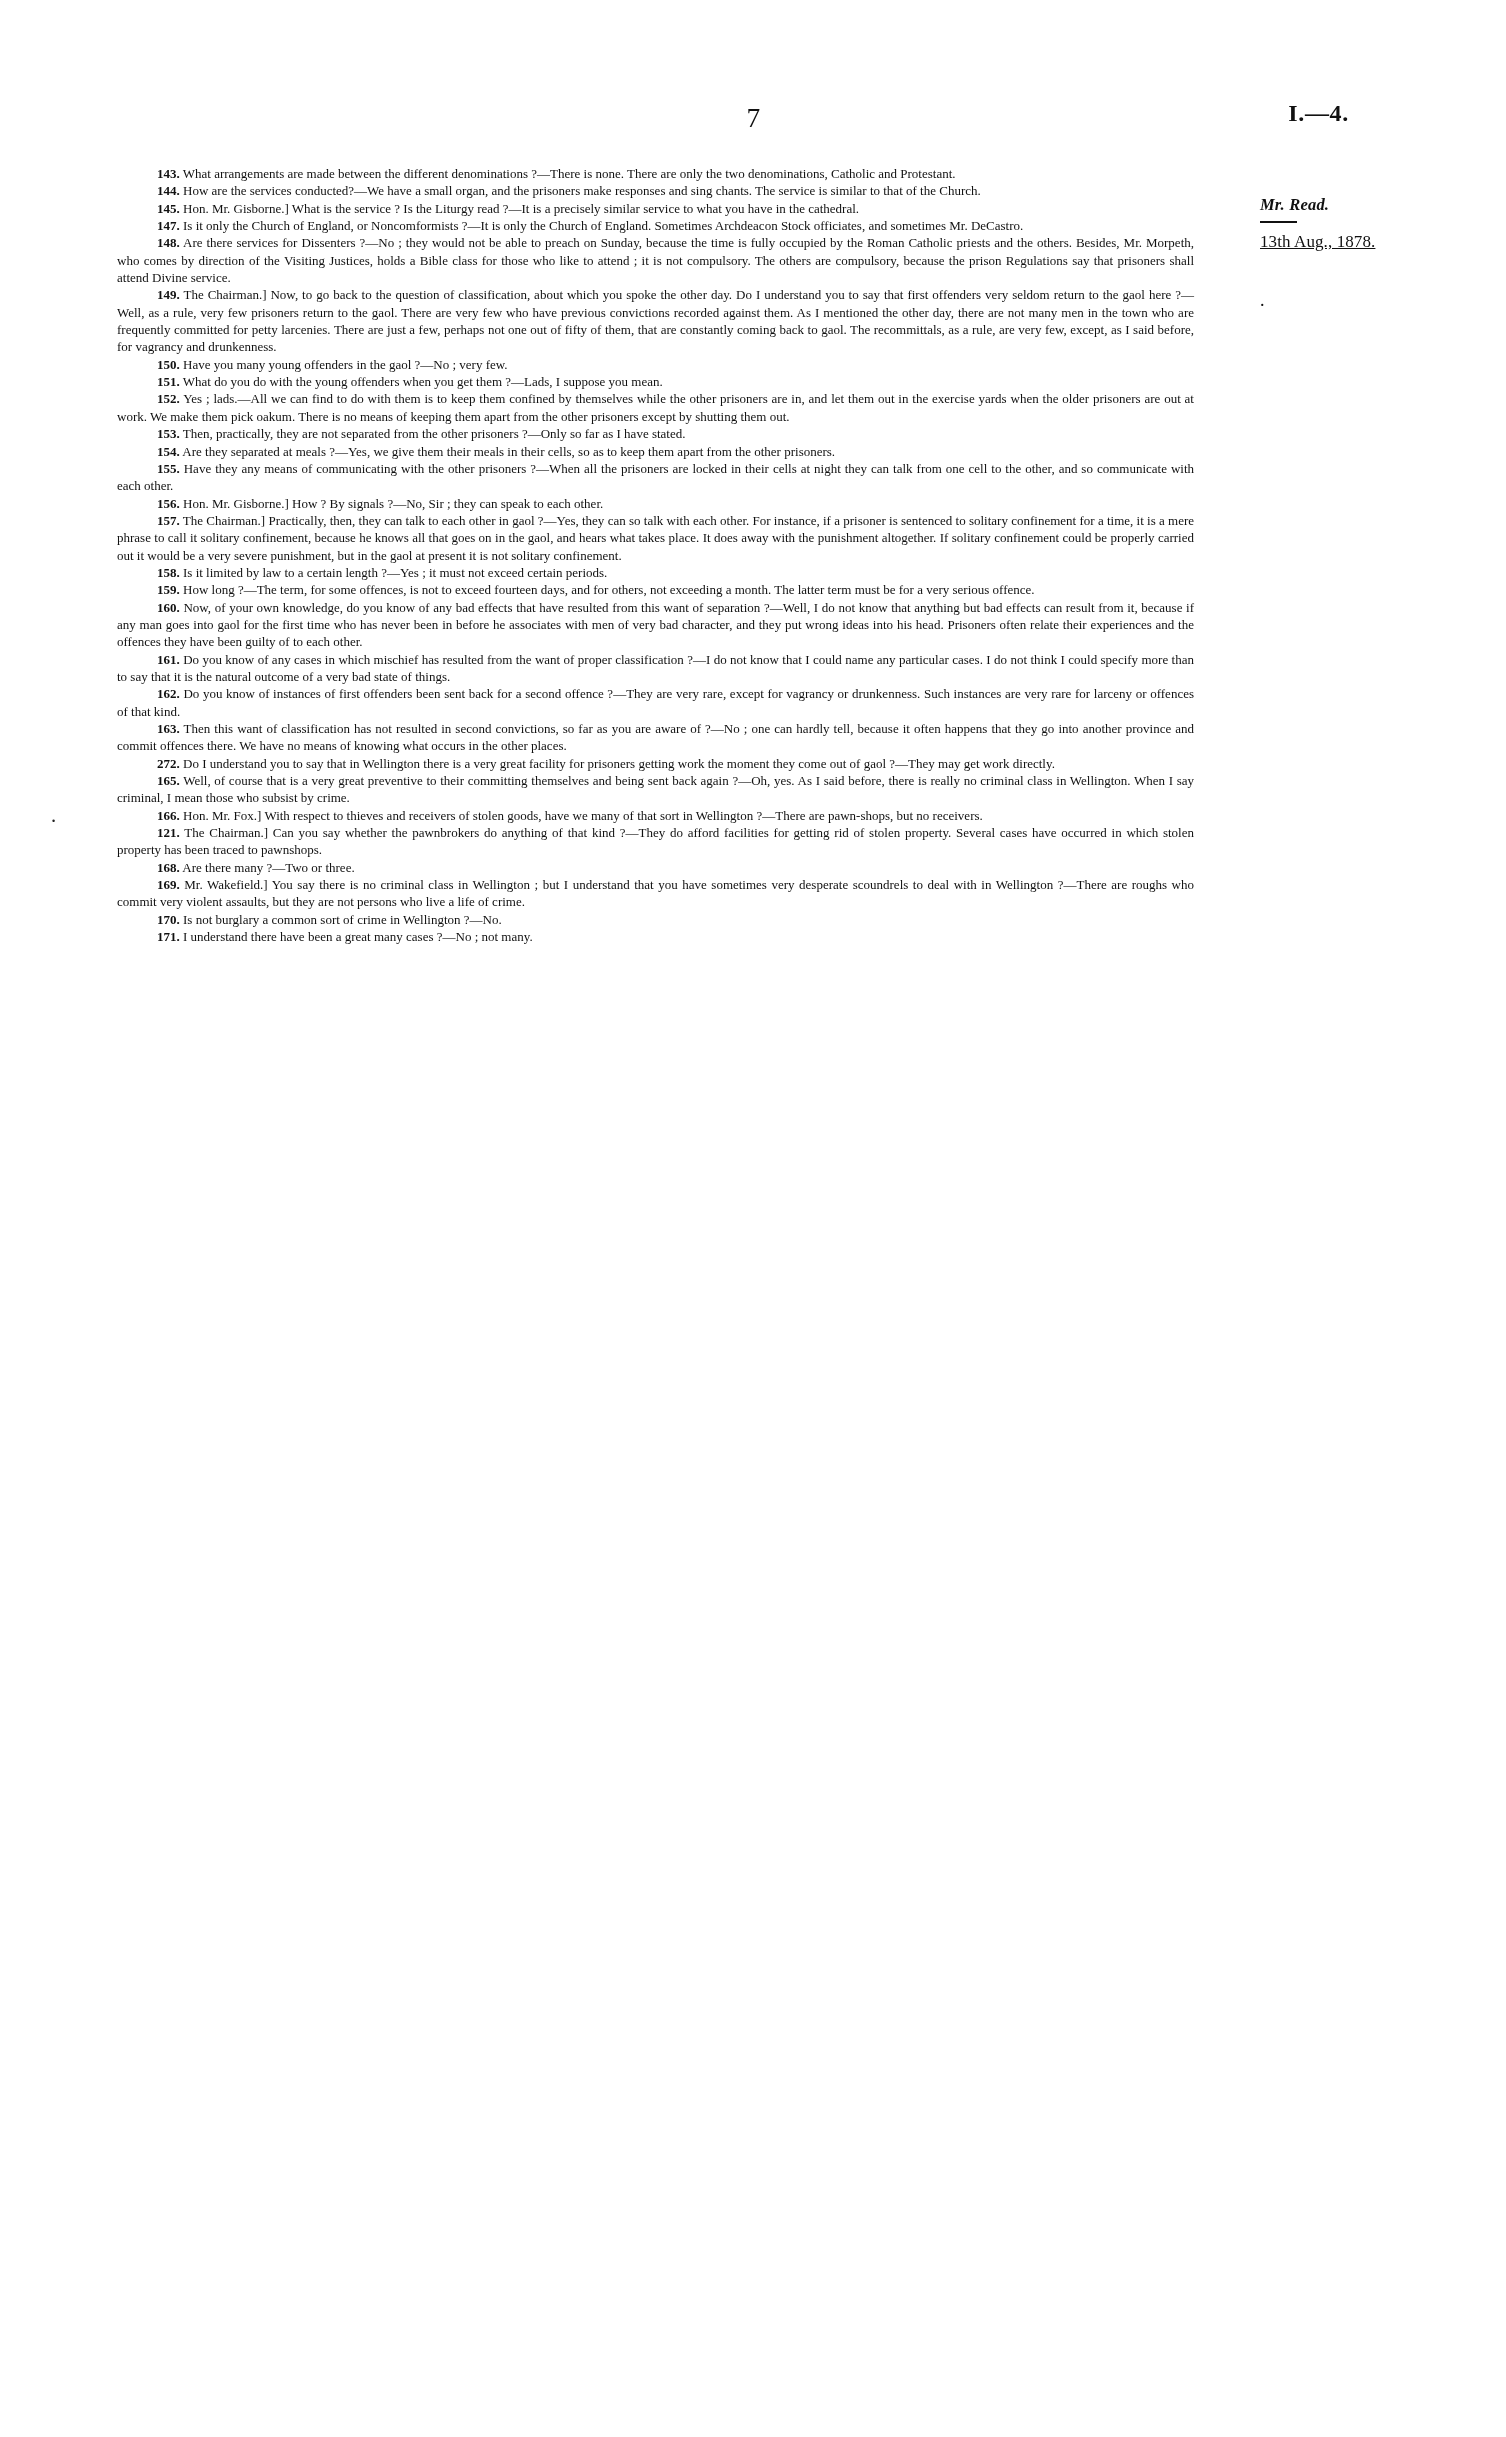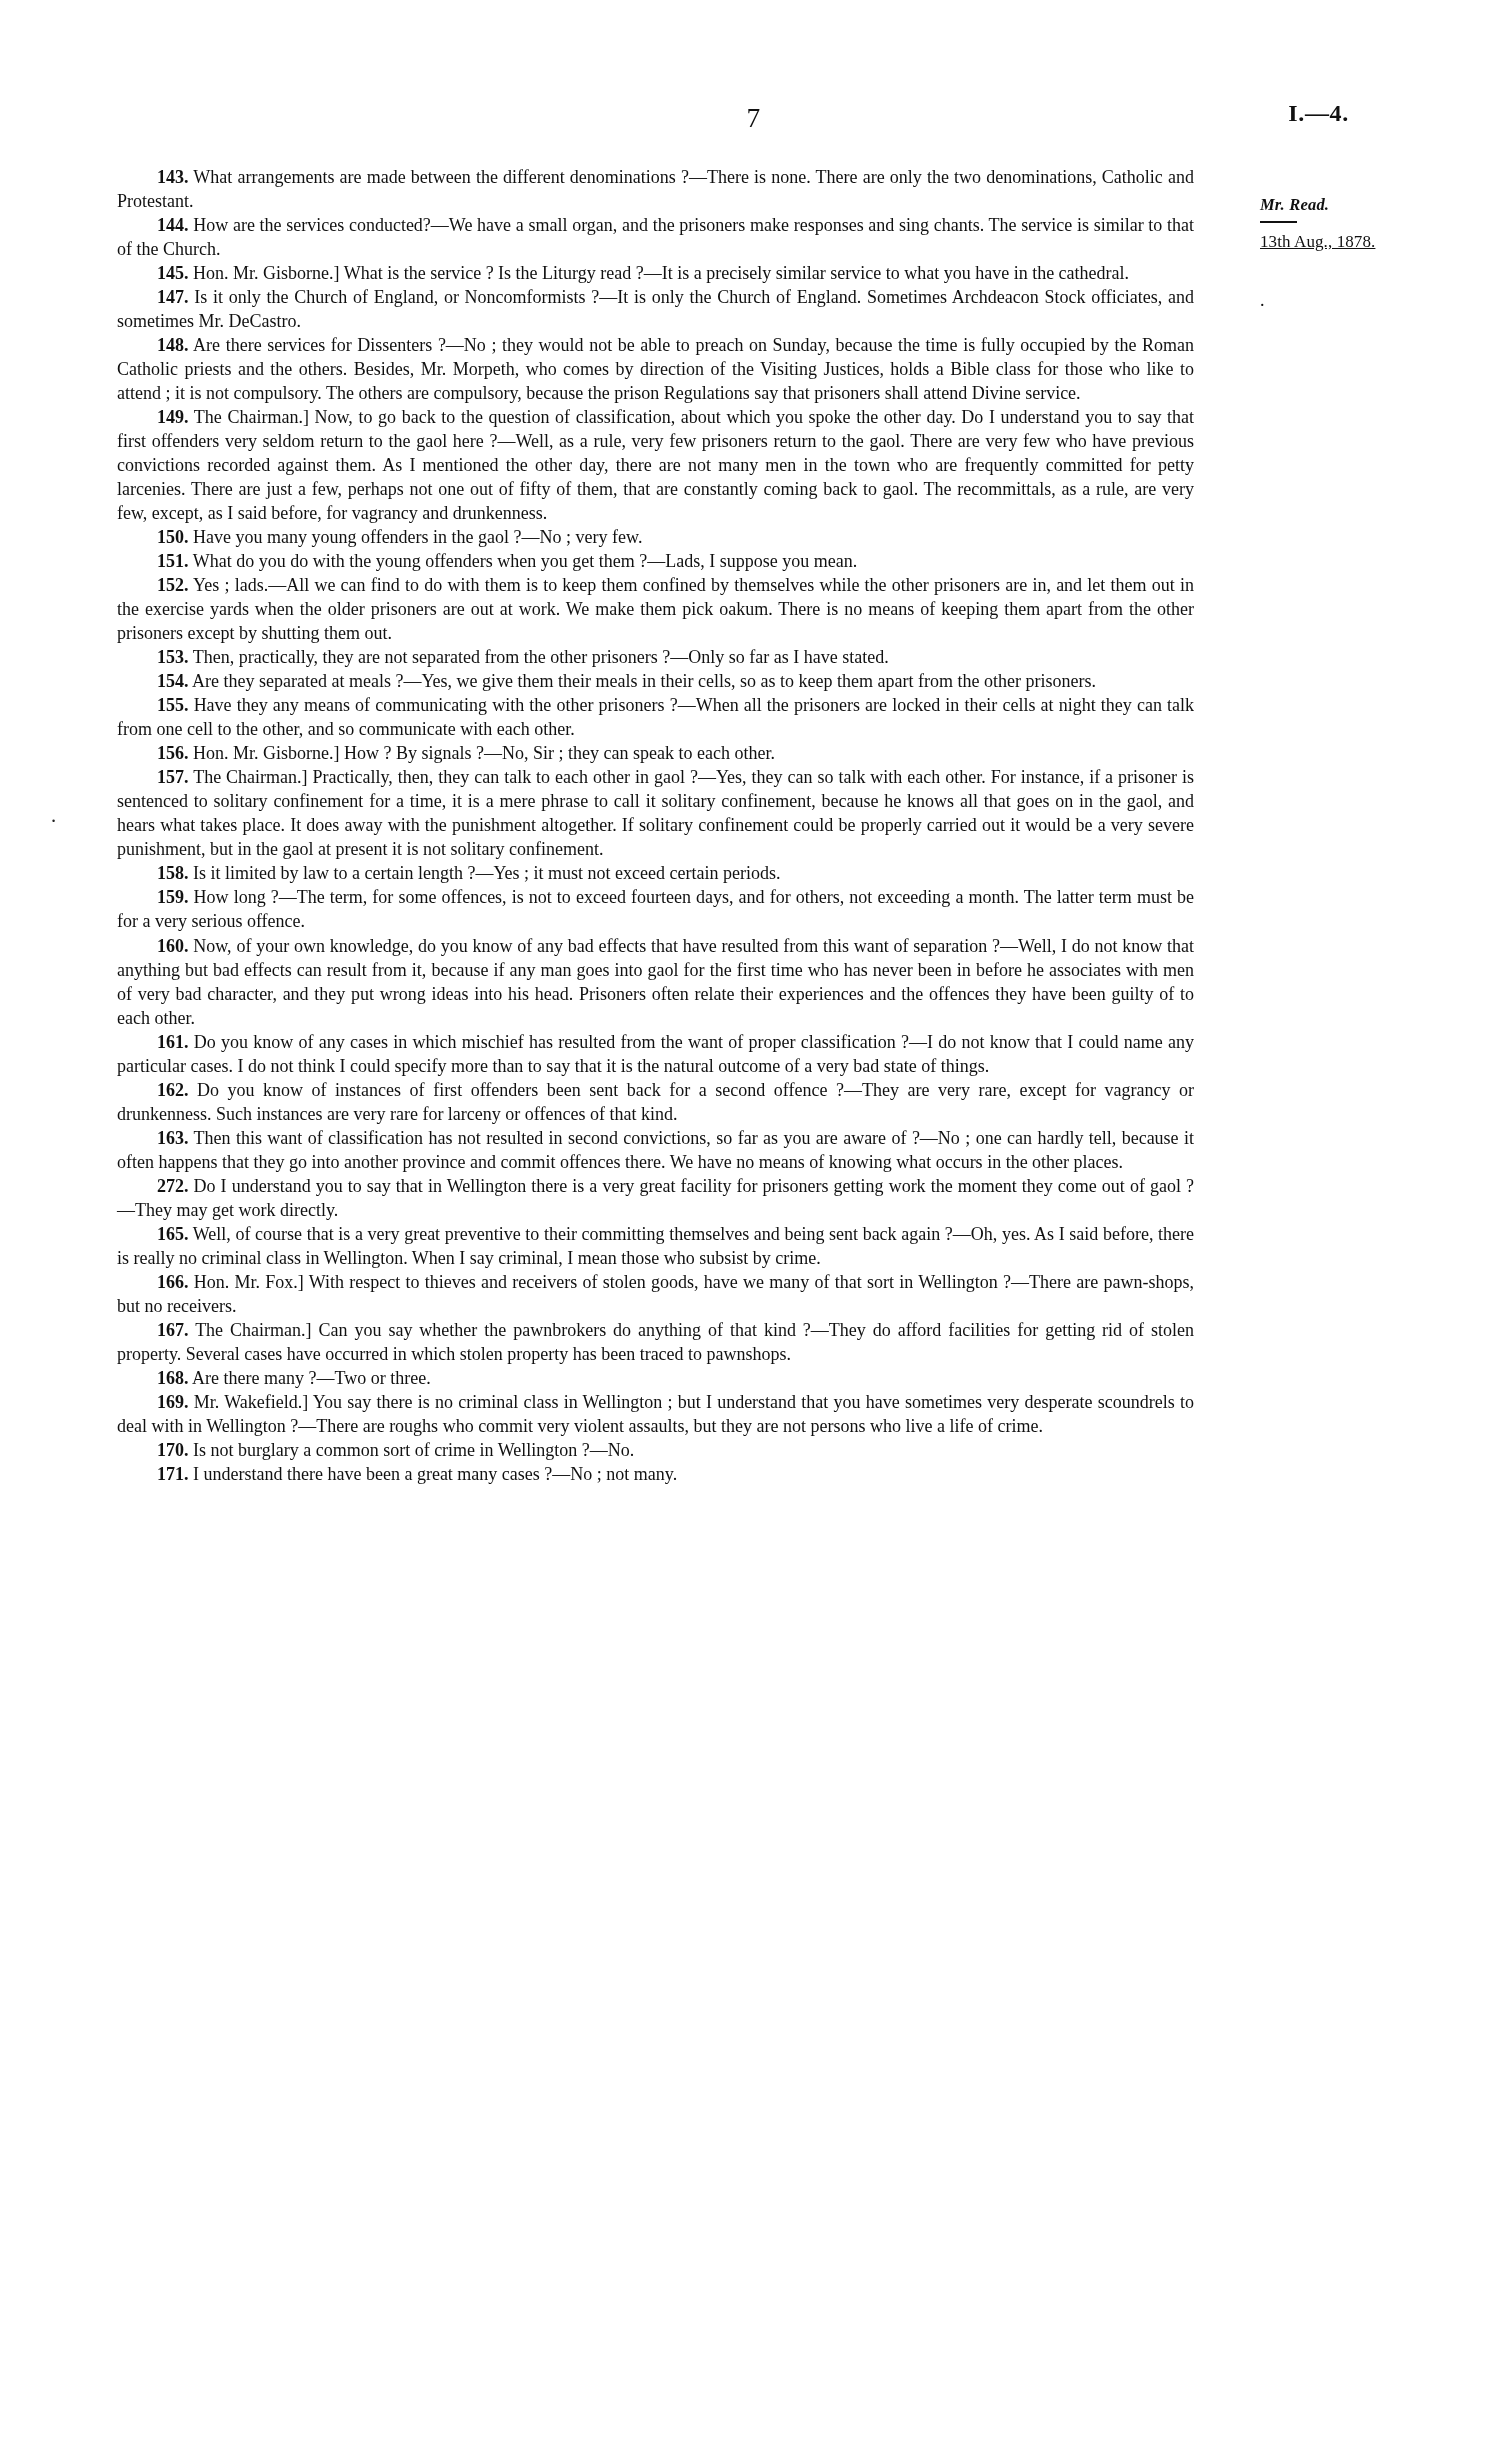--- a/index.html
+++ b/index.html
@@ -37,21 +37,21 @@
   .doc-ref {
     position: absolute;
     right: 41px;
     top: -2.7px;
     font-size: 24px;
     font-weight: bold;
     letter-spacing: 0.7px;
   }
   .body-col {
     width: 1077px;
-    font-size: 18px;
+    font-size: 13px;
     line-height: 1.335;
     text-align: justify;
     text-justify: inter-word;
     hyphens: none;
   }
   .body-col p {
     margin: 0;
     text-indent: 40px;
   }
   .marginal {
@@ -131,21 +131,21 @@
       <p><span class="qnum">157.</span> <span class="speaker">The Chairman.]</span> <span>Practically, then, they can talk to each other in gaol ?—Yes, they can so talk with each other.   For instance, if a prisoner is sentenced to solitary confinement for a time, it is a mere phrase to call it solitary confinement, because he knows all that goes on in the gaol, and hears what takes place.   It does away with the punishment altogether.   If solitary confinement could be properly carried out it would be a very severe punishment, but in the gaol at present it is not solitary confinement.</span></p>
       <p><span class="qnum">158.</span> <span>Is it limited by law to a certain length ?—Yes ; it must not exceed certain periods.</span></p>
       <p><span class="qnum">159.</span> <span>How long ?—The term, for some offences, is not to exceed fourteen days, and for others, not exceeding a month.   The latter term must be for a very serious offence.</span></p>
       <p><span class="qnum">160.</span> <span>Now, of your own knowledge, do you know of any bad effects that have resulted from this want of separation ?—Well, I do not know that anything but bad effects can result from it, because if any man goes into gaol for the first time who has never been in before he associates with men of very bad character, and they put wrong ideas into his head.   Prisoners often relate their experiences and the offences they have been guilty of to each other.</span></p>
       <p><span class="qnum">161.</span> <span>Do you know of any cases in which mischief has resulted from the want of proper classification ?—I do not know that I could name any particular cases.   I do not think I could specify more than to say that it is the natural outcome of a very bad state of things.</span></p>
       <p><span class="qnum">162.</span> <span>Do you know of instances of first offenders been sent back for a second offence ?—They are very rare, except for vagrancy or drunkenness.   Such instances are very rare for larceny or offences of that kind.</span></p>
       <p><span class="qnum">163.</span> <span>Then this want of classification has not resulted in second convictions, so far as you are aware of ?—No ; one can hardly tell, because it often happens that they go into another province and commit offences there.   We have no means of knowing what occurs in the other places.</span></p>
       <p><span class="qnum">272.</span> <span>Do I understand you to say that in Wellington there is a very great facility for prisoners getting work the moment they come out of gaol ?—They may get work directly.</span></p>
       <p><span class="qnum">165.</span> <span>Well, of course that is a very great preventive to their committing themselves and being sent back again ?—Oh, yes.   As I said before, there is really no criminal class in Wellington.   When I say criminal, I mean those who subsist by crime.</span></p>
       <p><span class="qnum">166.</span> <span class="speaker">Hon. Mr. Fox.]</span> <span>With respect to thieves and receivers of stolen goods, have we many of that sort in Wellington ?—There are pawn-shops, but no receivers.</span></p>
-      <p><span class="qnum">167.</span> <span class="speaker">The Chairman.]</span> <span>Can you say whether the pawnbrokers do anything of that kind ?—They do afford facilities for getting rid of stolen property.   Several cases have occurred in which stolen property has been traced to pawnshops.</span></p>
+      <p><span class="qnum">121.</span> <span class="speaker">The Chairman.]</span> <span>Can you say whether the pawnbrokers do anything of that kind ?—They do afford facilities for getting rid of stolen property.   Several cases have occurred in which stolen property has been traced to pawnshops.</span></p>
       <p><span class="qnum">168.</span> <span>Are there many ?—Two or three.</span></p>
       <p><span class="qnum">169.</span> <span class="speaker">Mr. Wakefield.]</span> <span>You say there is no criminal class in Wellington ; but I understand that you have sometimes very desperate scoundrels to deal with in Wellington ?—There are roughs who commit very violent assaults, but they are not persons who live a life of crime.</span></p>
       <p><span class="qnum">170.</span> <span>Is not burglary a common sort of crime in Wellington ?—No.</span></p>
       <p><span class="qnum">171.</span> <span>I understand there have been a great many cases ?—No ; not many.</span></p>
     </div>
 
 </div>
 
 
 </body></html>

